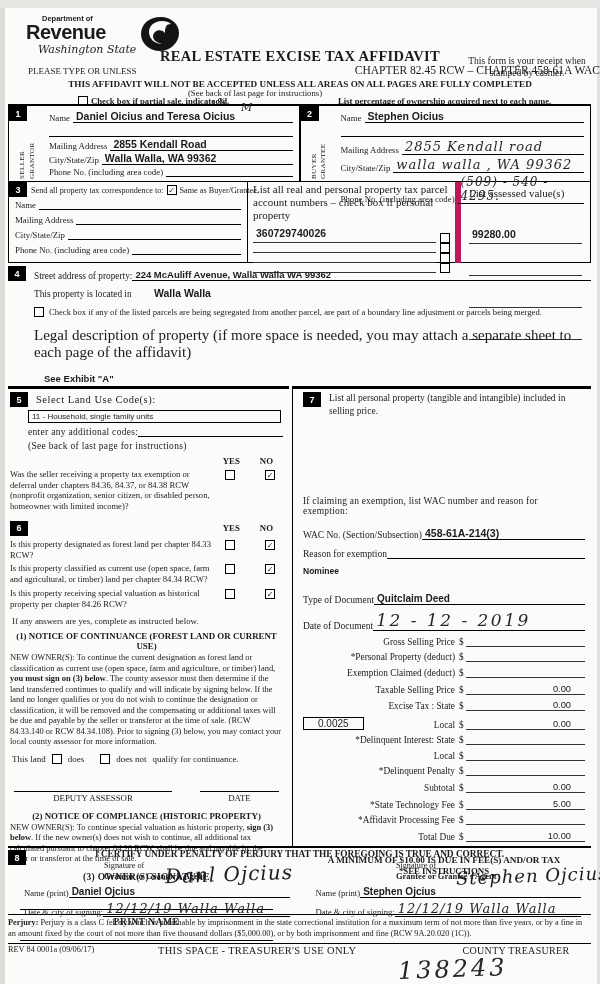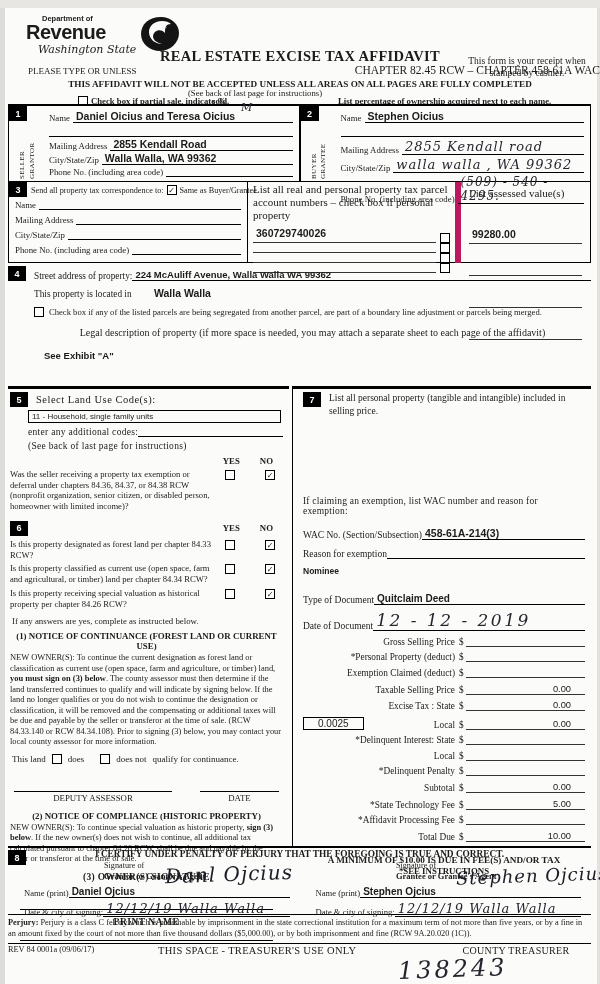--- a/index.html
+++ b/index.html
@@ -59,21 +59,21 @@
   .prow { flex:1; display:flex; align-items:flex-end; gap:4px; }
   .prow .fill { padding-bottom:1px; }
 
   
   .sec4 { left:8px; top:258px; width:583px; }
   .s4l1 { display:flex; align-items:flex-end; font-size:9.3px; }
   .s4l1 .numbox { margin-right:8px; }
   .s4l2 { margin:7px 0 0 26px; font-size:9.3px; }
   .s4l2 .tv { margin-left:20px; }
   .s4l3 { margin:8px 0 0 26px; font-size:8.6px; display:flex; align-items:center; gap:5px; }
-  .s4l4 { margin:10px 0 0 26px; font-size:10px;text-align:center; }
+  .s4l4 { margin:10px 0 0 26px; font-size:15px; }
   .s4l5 { margin:7px 0 0 36px; }
 
   
   .cols { left:8px; top:378px; width:583px; height:460px; display:flex; }
   .colL { width:281px; border-top:3px solid #000; padding:3px 6px 0 2px; }
   .colR { width:299px; margin-left:3px; border-top:3px solid #000; border-left:1px solid #000; padding:3px 6px 0 10px; }
 
   .s5head { display:flex; align-items:center; gap:8px; }
   .s5title { font-size:10.5px; letter-spacing:0.5px; }
   .codebox { margin:3px 2px 0 18px; border:1px solid #000; padding:1px 3px; font:400 8px "Liberation Sans", sans-serif; }

